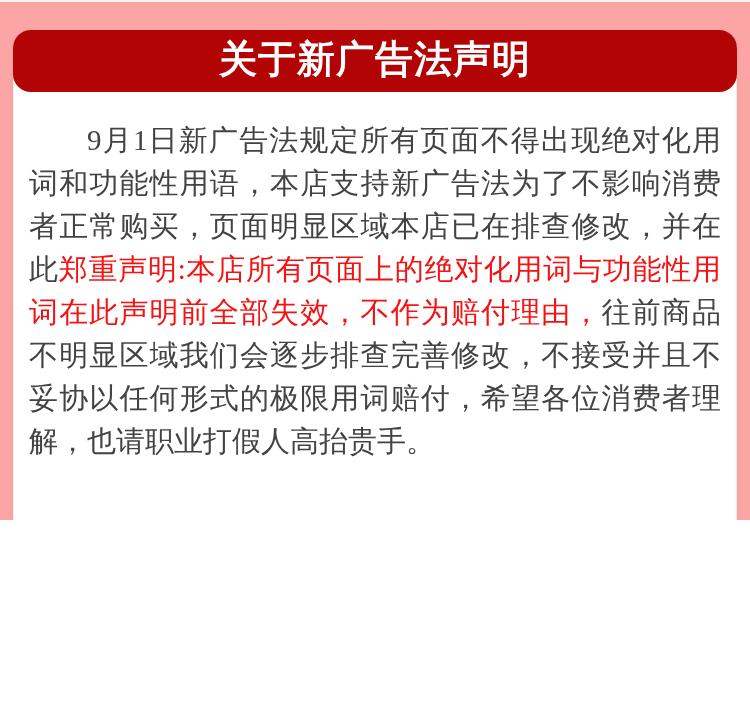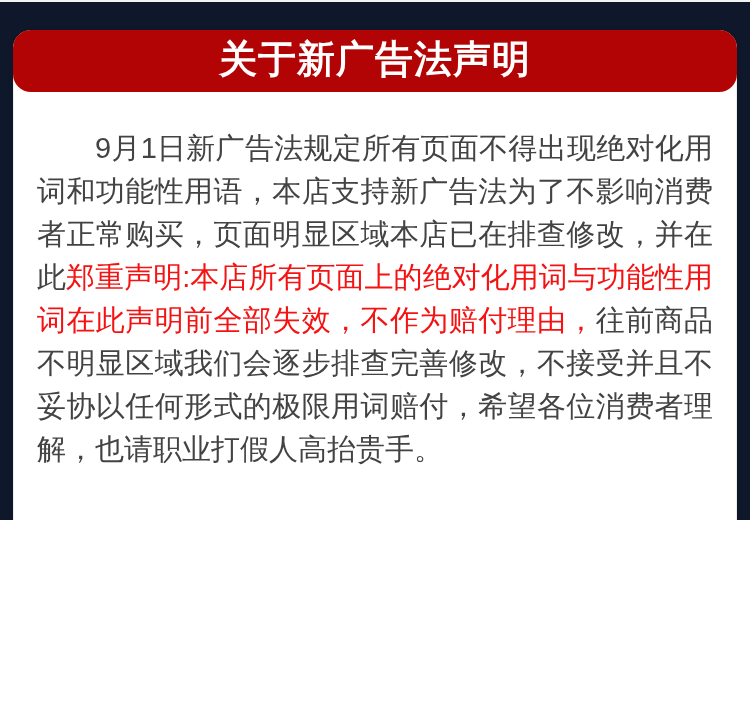--- a/index.html
+++ b/index.html
@@ -12,21 +12,21 @@
   * { margin: 0; padding: 0; box-sizing: border-box; }
   html, body {
     width: 750px;
     background: #ffffff;
     font-family: "Liberation Sans", "DejaVu Sans", sans-serif;
   }
   .page {
     position: relative;
     width: 750px;
     height: 520px;
-    background: #0f172a;
+    background: #fca5a5;
     overflow: hidden;
   }
   .top-hairline {
     position: absolute;
     top: 0; left: 0;
     width: 750px;
     height: 2px;
     background: var(--hairline);
   }
   .statement-card {
@@ -60,21 +60,22 @@
   }
   .statement-body {
     padding: 27px 15px 0 15px;
     font-size: 29px;
     line-height: 43px;
     color: var(--body-text);
     text-align: justify;
   }
   .statement-body p {
     text-indent: 2em;
-    margin: 8px;
+    margin: 0;
+    font-family: Liberation Serif, serif;
   }
   .emphasis {
     color: var(--emphasis-red);
   }
 </style>
 </head>
 <body>
 
 <div class="page">
   <div class="top-hairline"></div>

